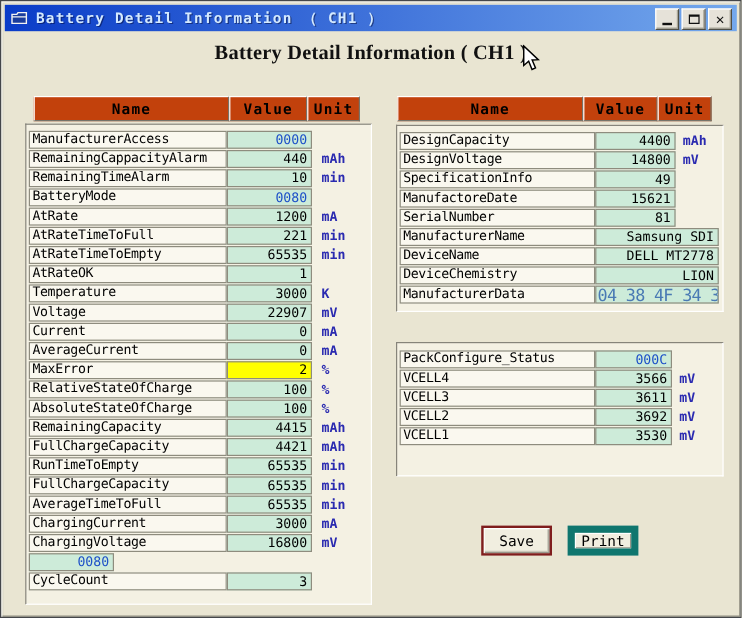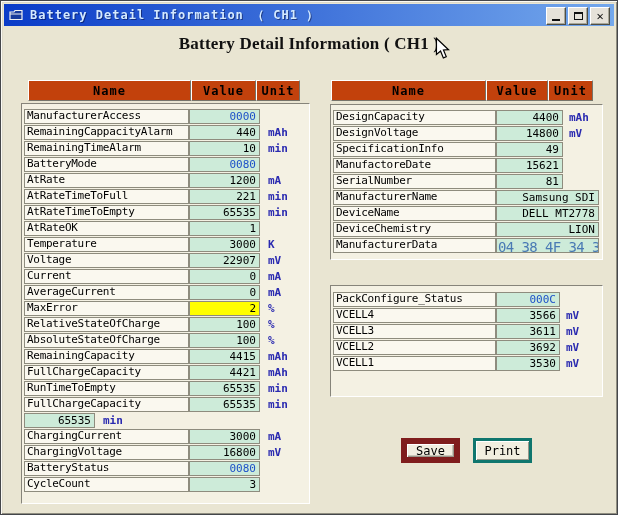--- a/index.html
+++ b/index.html
@@ -81,24 +81,24 @@
   .rp1 .vcell.wide{width:103px;}
   .rp2 .ncell{width:163px;}
   .rp2 .vcell{width:64px;}
   .rp1 .unit,.rp2 .unit{margin-left:6px;}
   
   .btn{
     position:absolute;width:59px;height:25px;top:437px;
     background:#F1EEE0;font-family:inherit;font-size:12px;color:#000;
     display:flex;align-items:center;justify-content:center;cursor:default;
     box-sizing:border-box;
-    border:3px solid #0f766e;
+    border:6px solid #0f766e;
     box-shadow:inset 1px 1px 0 #FFFFFF, inset -1px -1px 0 #98968A;
   }
-  .btn-default{left:400px;border:6px solid #7f1d1d;box-shadow:inset 1px 1px 0 #FFFFFF, inset -1px -1px 0 #98968A, inset -2px -2px 0 #C9C6B8;}
+  .btn-default{left:400px;border:2px solid #7f1d1d;box-shadow:inset 1px 1px 0 #FFFFFF, inset -1px -1px 0 #98968A, inset -2px -2px 0 #C9C6B8;}
   .btn-print{left:472px;}
 </style>
 </head>
 <body>
 
 <div class="window">
 
   <div class="titlebar">
     <svg class="title-icon" viewBox="0 0 14 12">
       <path d="M1 3 L5 3 L6 1.5 L13 1.5 L13 10.5 L1 10.5 Z" fill="#1A3C9C" stroke="#F2F2F2" stroke-width="1.2"></path>
@@ -222,35 +222,35 @@
         <div class="cell ncell">RunTimeToEmpty</div>
         <div class="cell vcell">65535</div>
         <span class="unit">min</span>
       </div>
       <div class="trow">
         <div class="cell ncell">FullChargeCapacity</div>
         <div class="cell vcell">65535</div>
         <span class="unit">min</span>
       </div>
       <div class="trow">
+        <div class="cell ncell">AverageTimeToFull</div>
         <div class="cell vcell">65535</div>
         <span class="unit">min</span>
       </div>
       <div class="trow">
         <div class="cell ncell">ChargingCurrent</div>
         <div class="cell vcell">3000</div>
         <span class="unit">mA</span>
       </div>
       <div class="trow">
         <div class="cell ncell">ChargingVoltage</div>
         <div class="cell vcell">16800</div>
         <span class="unit">mV</span>
       </div>
       <div class="trow">
-        <div class="cell ncell">BatteryStatus</div>
         <div class="cell vcell blue">0080</div>
       </div>
       <div class="trow">
         <div class="cell ncell">CycleCount</div>
         <div class="cell vcell">3</div>
       </div>
     </div>
   <div class="panel rp1">
       <div class="trow">
         <div class="cell ncell">DesignCapacity</div>

